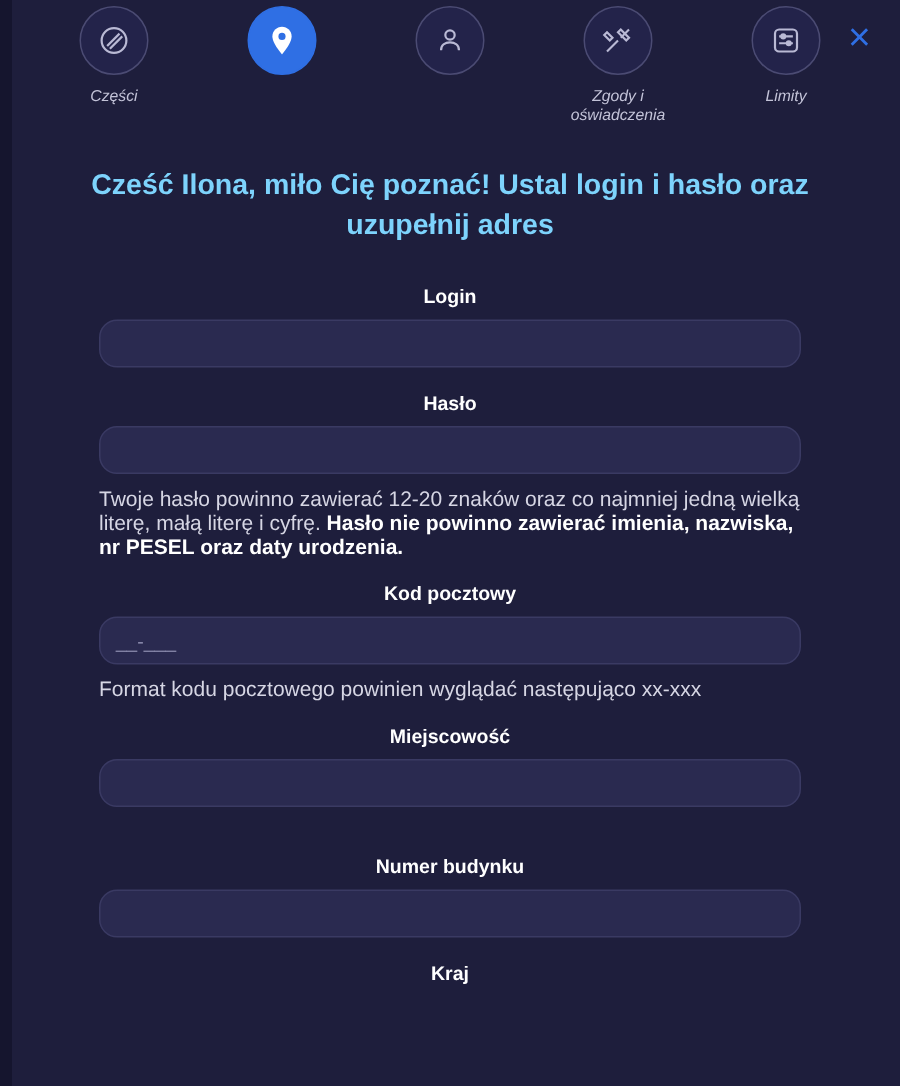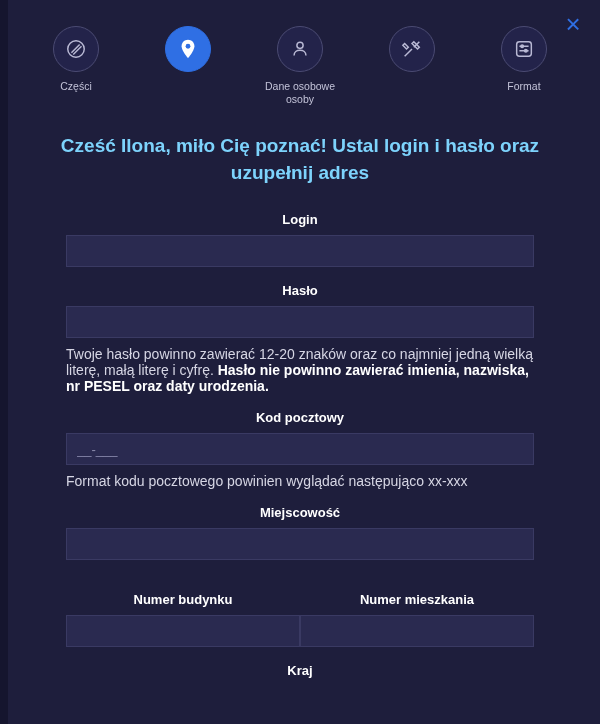--- a/index.html
+++ b/index.html
@@ -42,22 +42,23 @@
     text-align: center;
     cursor: pointer;
     font-weight: 400;
     user-select: none;
   }
   
   .stepper {
     display: flex;
     justify-content: center;
     align-items: flex-start;
-    padding-top: 26px;
+    padding-top: 4px;
     gap: 22px;
+    font-style: italic;
   }
   .step {
     width: 90px;
     display: flex;
     flex-direction: column;
     align-items: center;
     cursor: pointer;
   }
   .step-circle {
     width: 46px;
@@ -107,21 +108,21 @@
     color: #ffffff;
     margin-bottom: 8px;
     display: block;
     text-align: center;
   }
   .input {
     width: 100%;
     height: 32px;
     background: #2a2a50;
     border: 1px solid #3a3a63;
-    border-radius: 0;
+    border-radius: 12px;
     color: #ffffff;
     font-size: 13px;
     padding: 0 10px;
     font-family: "Liberation Sans", sans-serif;
     outline: none;
   }
   .input::placeholder { color: #8c8cae; }
   .hint {
     font-size: 14px;
     line-height: 16px;
@@ -165,44 +166,44 @@
       </div>
     </div>
 
     <div class="step">
       <div class="step-circle">
         <svg width="22" height="22" viewBox="0 0 24 24" fill="none" stroke="currentColor" stroke-width="1.6">
           <circle cx="12" cy="8" r="3.4"></circle>
           <path d="M5.5 19c0-3.6 2.9-5.6 6.5-5.6s6.5 2 6.5 5.6"></path>
         </svg>
       </div>
-      <div class="step-label">Dane osobowe osoby</div>
     </div>
 
     <div class="step">
       <div class="step-circle">
         <svg width="22" height="22" viewBox="0 0 24 24" fill="none" stroke="currentColor" stroke-width="1.6">
           <path d="M4 20l8-8"></path>
           <path d="M20 4l-6 6"></path>
           <path d="M14 4l6 6-2 2-6-6z"></path>
           <path d="M4 6l4 4-2 2-4-4z"></path>
         </svg>
       </div>
+      <div class="step-label">Zgody i oświadczenia</div>
     </div>
 
     <div class="step">
       <div class="step-circle">
         <svg width="22" height="22" viewBox="0 0 24 24" fill="none" stroke="currentColor" stroke-width="1.6">
           <rect x="4" y="4" width="16" height="16" rx="3"></rect>
           <path d="M7 9h10M7 14h10"></path>
           <circle cx="10" cy="9" r="1.4" fill="currentColor"></circle>
           <circle cx="14" cy="14" r="1.4" fill="currentColor"></circle>
         </svg>
       </div>
-      <div class="step-label">Format</div>
+      <div class="step-label">Limity</div>
     </div>
   </div>
 
   <div class="heading">Cześć Ilona, miło Cię poznać! Ustal login i hasło oraz uzupełnij adres</div>
 
   <div class="form">
 
     <div class="field">
       <label class="label">Login</label>
       <input class="input" type="text" placeholder="" style="">
@@ -234,24 +235,20 @@
     <div class="gap"></div>
 
 
     <div class="gap"></div>
 
     <div class="row">
       <div class="field">
         <label class="label">Numer budynku</label>
         <input class="input" type="text" placeholder="" style="">
       </div>
-      <div class="field">
-        <label class="label">Numer mieszkania</label>
-        <input class="input" type="text" placeholder="" style="">
-      </div>
     </div>
 
     <div class="gap"></div>
 
     <div class="field">
       <label class="label">Kraj</label>
 
     </div>
 
   </div>

